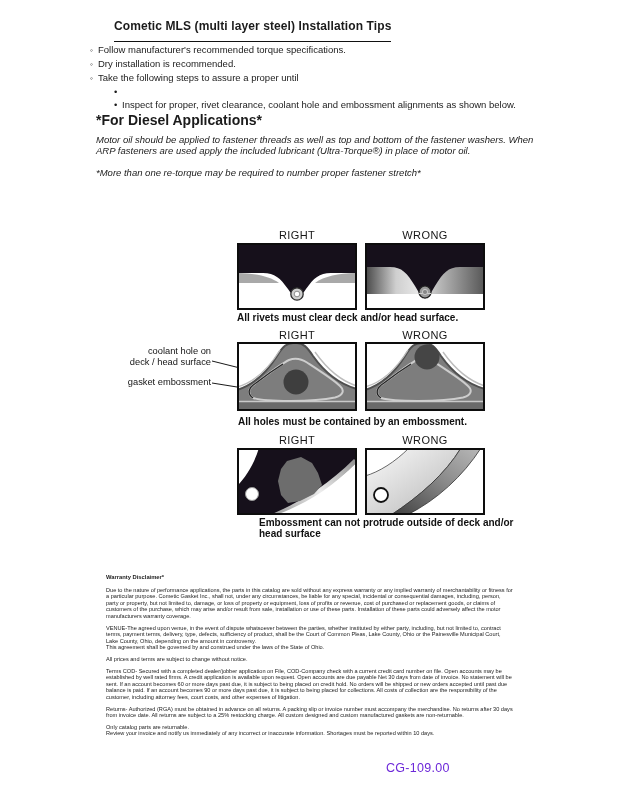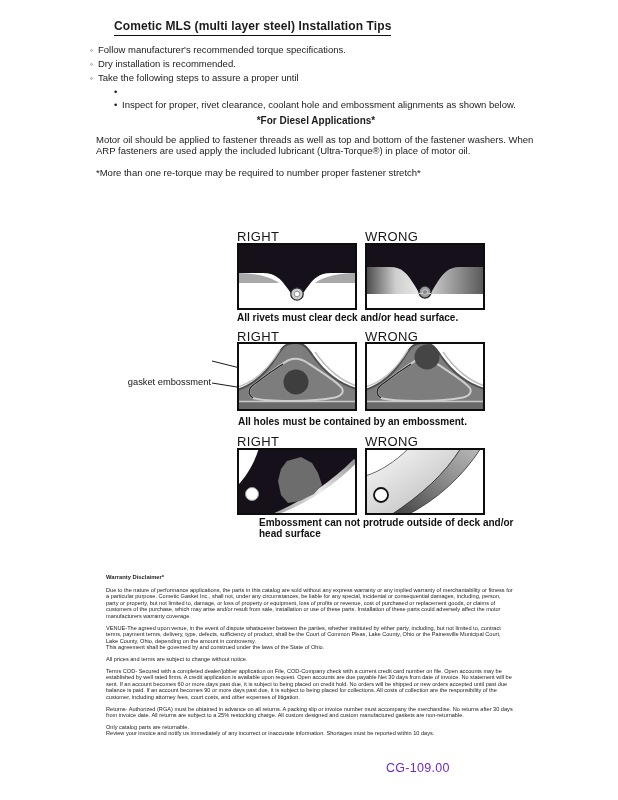--- a/index.html
+++ b/index.html
@@ -3,35 +3,35 @@
 <meta charset="utf-8">
 <style>
   html,body{margin:0;padding:0;background:#e8e8e8;}
   .page{
     position:relative;width:618px;height:800px;background:#ffffff;margin:0 auto;
     font-family:"Liberation Sans","DejaVu Sans",sans-serif;color:#1b1b1b;overflow:hidden;
   }
   
   .doc-title{
     position:absolute;left:114px;top:19px;font-size:12px;font-weight:700;
-    letter-spacing:.1px;border-bottom:1.6px solid #111;padding-bottom:2px;white-space:nowrap;
+    letter-spacing:.1px;border-bottom:1.6px solid #111;padding-bottom:8px;white-space:nowrap;
   }
   
   .bullets{position:absolute;left:90px;top:43px;font-size:9.5px;line-height:13px;}
   .b-row{display:flex;align-items:baseline;}
   .b-mark{width:8px;font-size:8.5px;flex:0 0 8px;}
   .b-sub{padding-left:24px;}
   .b-sub .b-mark{font-size:9.5px;}
   
   .diesel{position:absolute;left:96px;top:115px;width:440px;font-size:9.5px;line-height:11px;}
-  .diesel h2{font-size:10px;font-weight:700;margin:0 0 8px 0;text-align:center;}
-  .diesel p{margin:0 0 11px 0;}
+  .diesel h2{font-size:14px;font-weight:700;margin:0 0 8px 0;}
+  .diesel p{margin:0 0 11px 0;font-style:italic;}
   .diesel .note{margin-bottom:0;}
   
-  .rw-label{position:absolute;width:120px;font-size:13px;
+  .rw-label{position:absolute;width:120px;text-align:center;font-size:11px;
     letter-spacing:.4px;font-weight:400;color:#161616;white-space:nowrap;}
   .dbox{position:absolute;width:120px;}
   .dbox svg{display:block;}
   .caption{position:absolute;font-size:10px;font-weight:700;color:#111;line-height:11px;white-space:nowrap;}
   .caption2{white-space:normal;width:260px;margin-left:22px;}
   .annot{position:absolute;left:104px;width:107px;text-align:right;
     font-size:9.3px;line-height:11px;color:#141414;}
   .leader{position:absolute;left:108px;top:340px;pointer-events:none;}
   
   .legal{position:absolute;left:106px;top:574px;width:408px;font-size:5.6px;line-height:6.6px;color:#232323;}
@@ -128,20 +128,24 @@
       <circle cx="60" cy="49" r="2.6" fill="#888888" stroke="#d5d5d5" stroke-width="0.8"></circle>
       <rect x="1" y="1" width="118" height="65" fill="none" stroke="#0d0d0d" stroke-width="2"></rect>
     </svg>
   </div>
 
   <div class="caption" style="left:237px;top:312px">All rivets must clear deck and/or head surface.</div>
 
   <div class="rw-label" style="left:237px;top:329px">RIGHT</div>
   <div class="rw-label" style="left:365px;top:329px">WRONG</div>
 
+  <div class="annot" style="top:346px">
+    <div>coolant hole on</div>
+    <div>deck / head surface</div>
+  </div>
   <div class="annot" style="top:377px">
     <div>gasket embossment</div>
   </div>
 
   <svg class="leader" width="200" height="60" viewBox="0 0 200 60">
     <line x1="104" y1="21" x2="188" y2="42" stroke="#1a1a1a" stroke-width="1"></line>
     <line x1="104" y1="43" x2="154" y2="51" stroke="#1a1a1a" stroke-width="1"></line>
   </svg>
 
   <div class="dbox" style="left:237px;top:342px">

